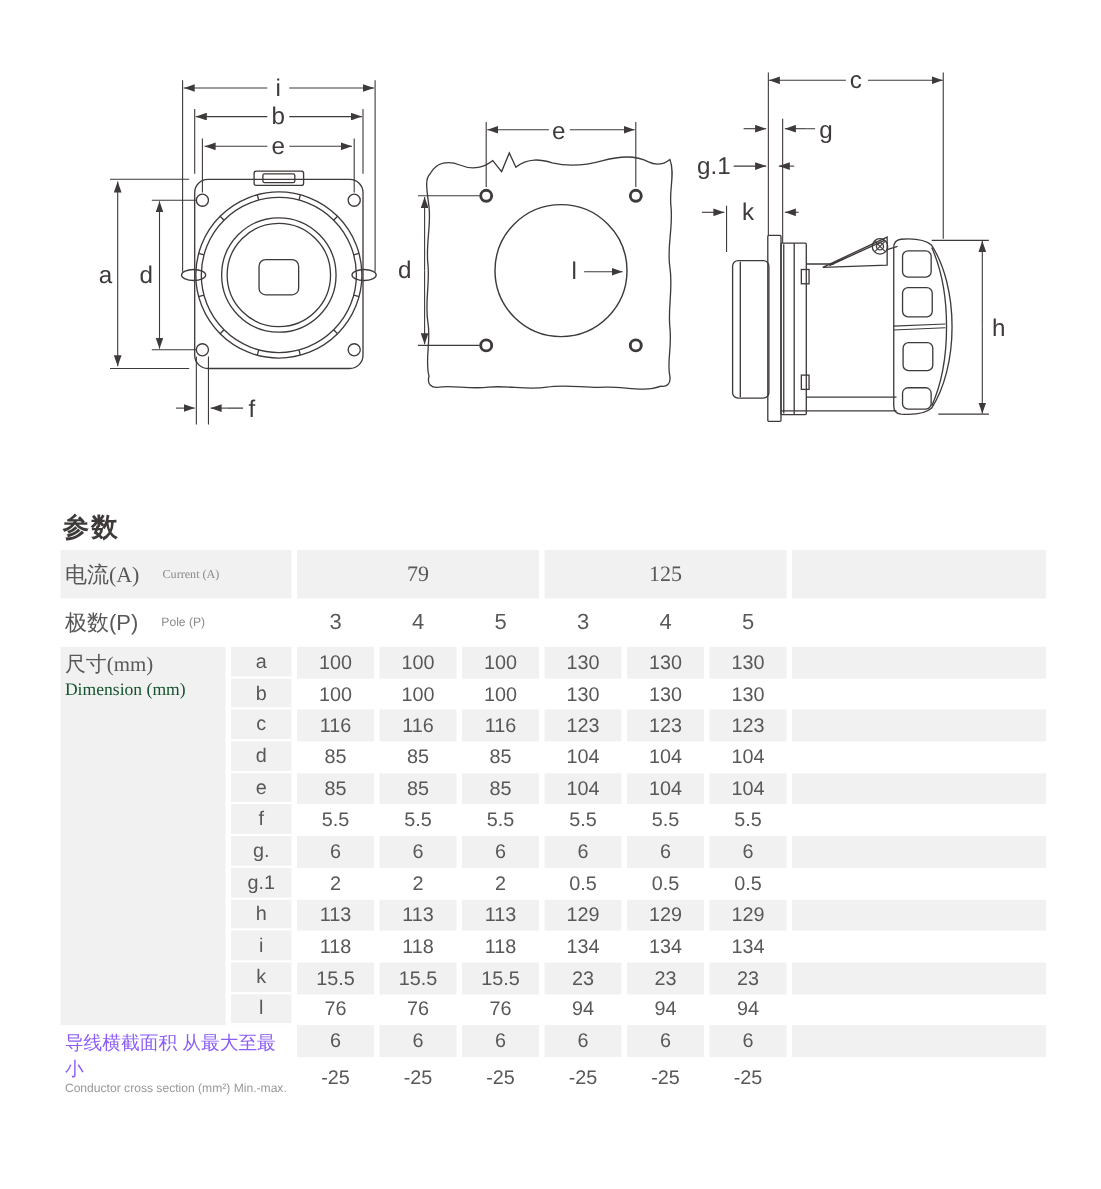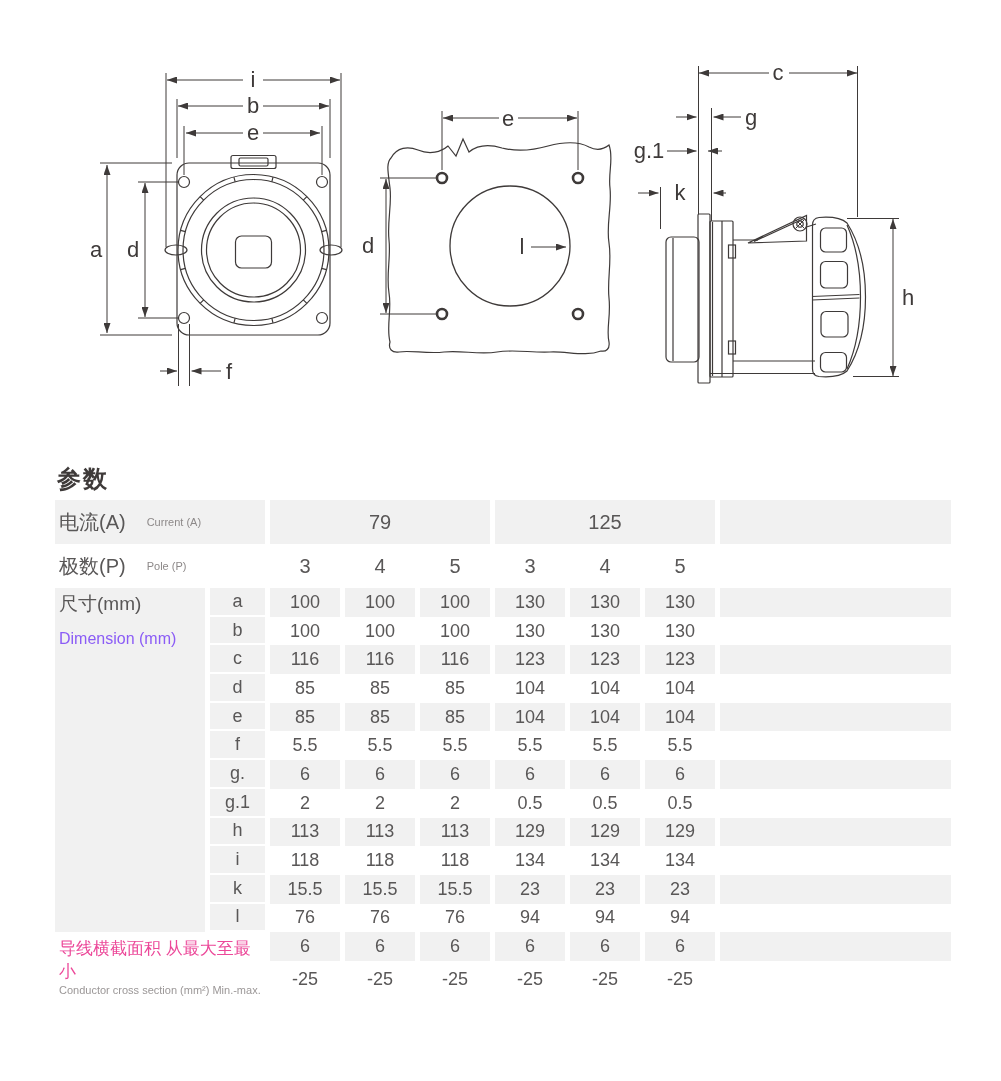--- a/index.html
+++ b/index.html
@@ -8,47 +8,47 @@
     font-family:"Liberation Sans",sans-serif;overflow:hidden;
   }
   .drawings{position:absolute;top:0;left:0;}
   svg text{font-family:"Liberation Sans",sans-serif;font-size:22px;fill:#3e3a39;}
   .heading{position:absolute;left:57px;top:463px;font-size:24px;font-weight:bold;color:#3e3a39;letter-spacing:2px;}
 
   .spec-table{position:absolute;left:55px;top:500px;width:896px;color:#595757;}
   .row{display:flex;}
   .cell{display:flex;align-items:center;box-sizing:border-box;margin-right:5px;}
   .cell:last-child{margin-right:0;}
-  .bg{background:#f1f1f1;}
+  .bg{background:#f1f1f1;font-family:Liberation Serif, serif;}
   .w-combo{width:210px;}
   .w-label{width:150px;}
   .w-grp{width:220px;}
   .w-val{width:70px;}
   .trail{flex:1;}
   .current-row{height:44px;}
   .pole-row{height:44px;}
   .labelcell{padding-left:4px;}
   .zh{font-size:20px;color:#595757;}
   .en{font-size:11px;color:#8d8989;margin-left:21px;}
   .grp{justify-content:center;font-size:20px;}
   .polenum{justify-content:center;font-size:20px;}
 
   .dimlabel{display:block;padding:3px 0 10px 4px;}
   .dim-zh{font-size:19px;color:#595757;}
-  .dim-en{font-size:16px;color:#8b5cf6;margin-top:13px;}
+  .dim-en{font-size:16px;color:#14532d;margin-top:2px;}
   .rows-host{flex:1;}
   .gen{width:100%;}
   .gen .w-val{justify-content:center;font-size:18px;}
   .dim-row{height:28.7px;}
   .sub{width:55px;justify-content:center;font-size:18px;background:#f1f1f1;border-bottom:2px solid #fff;}
   .stripe .w-val,.stripe .trail{background:#f1f1f1;}
   .cond-row1{height:29px;}
   .cond-row2{height:36px;}
   .condlabel{display:block;padding:5px 0 0 4px;}
-  .cond-zh{font-size:17px;color:#ec4899;}
+  .cond-zh{font-size:17px;color:#8b5cf6;}
   .cond-en{font-size:11px;color:#9b9797;margin-top:1px;}
 </style>
 </head>
 <body>
 
 <svg class="drawings" width="1001" height="440" viewBox="0 0 1001 440">
   <defs>
     <marker id="ah" markerWidth="10" markerHeight="7" refX="10" refY="3.5" orient="auto" markerUnits="userSpaceOnUse">
       <path d="M0,0 L10,3.5 L0,7 Z" fill="#3e3a39"></path>
     </marker>

